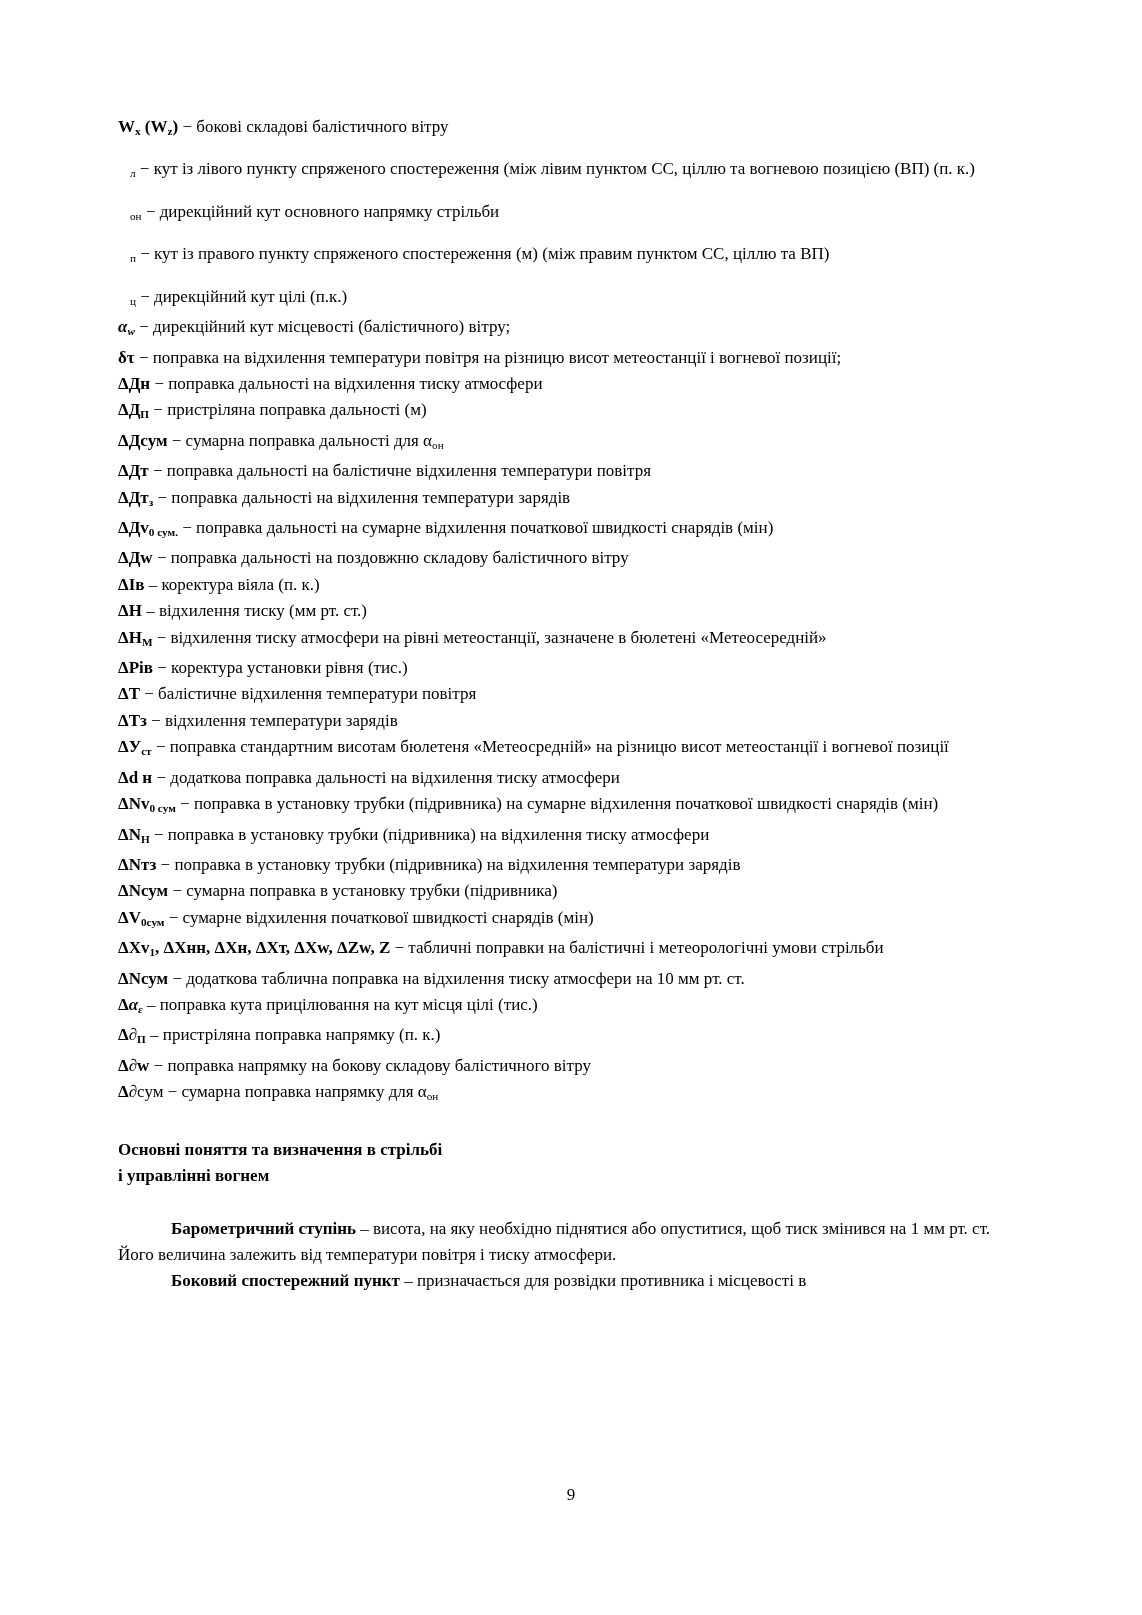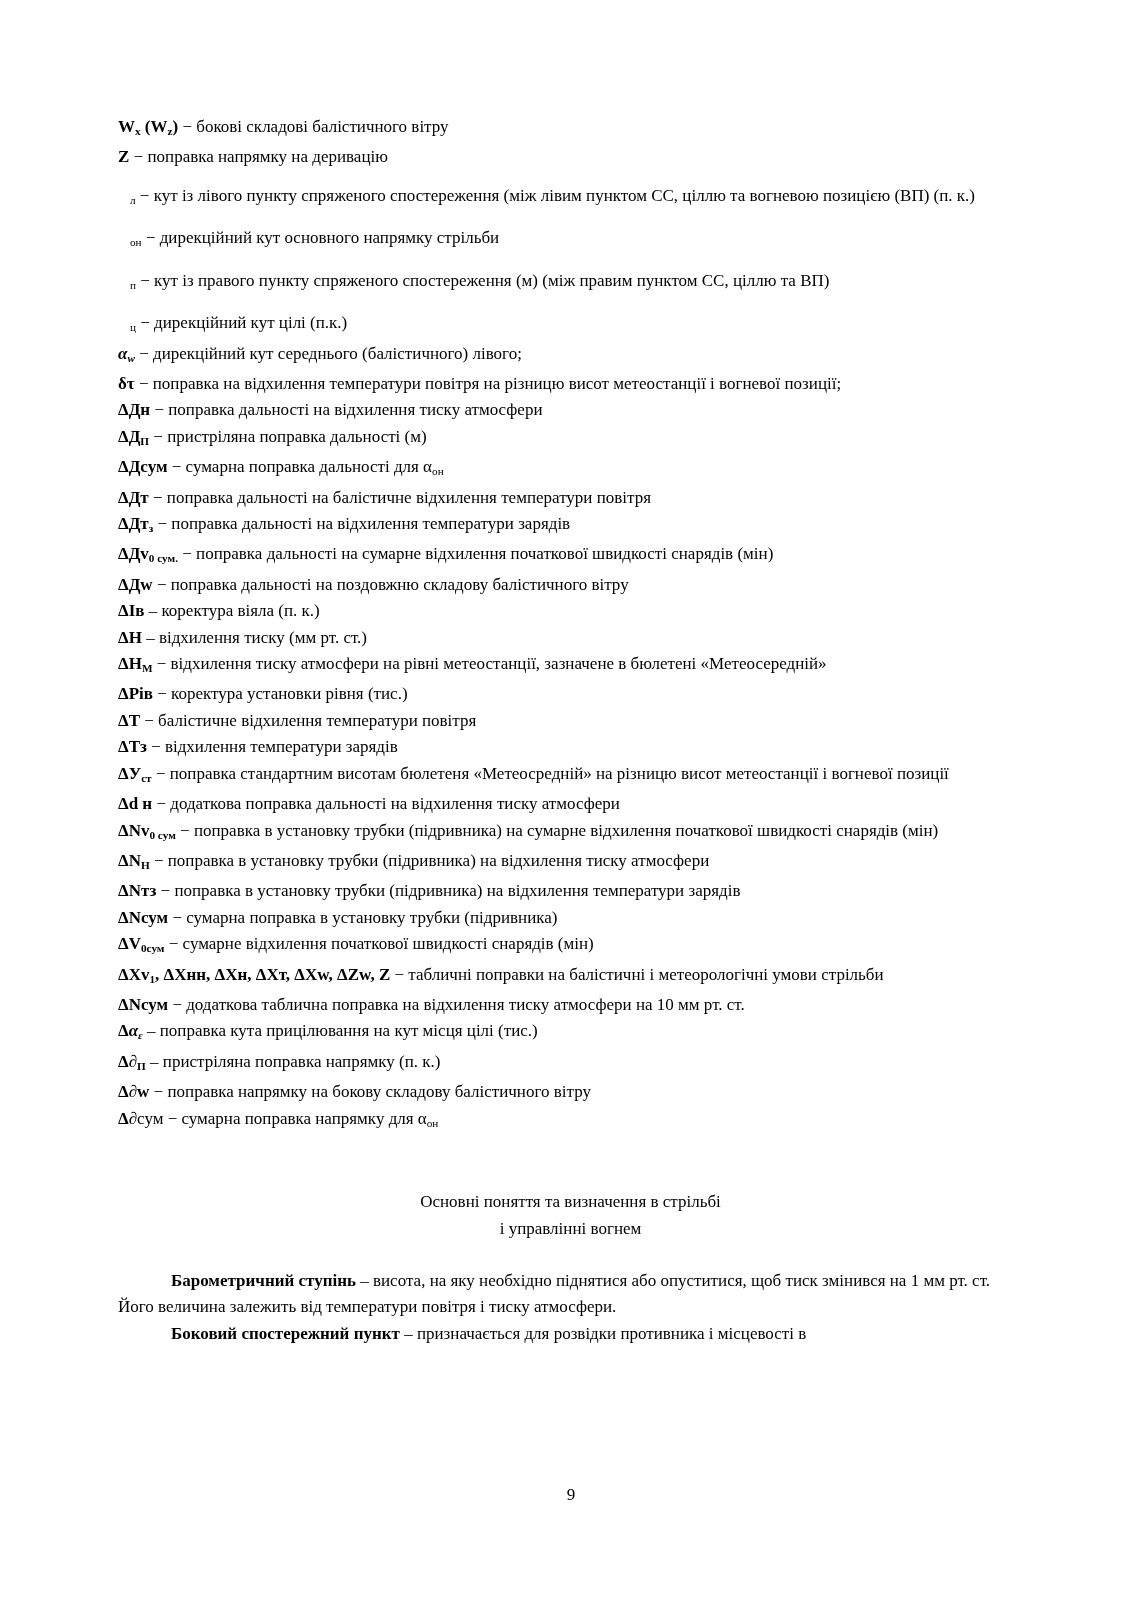--- a/index.html
+++ b/index.html
@@ -19,23 +19,23 @@
     left:118px; top:114px;
     width:905px;
   }
   .entry { text-align:justify; }
   .entry.indent { text-indent:12px;margin-top:12px; }
   .sb  { font-weight:bold; }
   .sbi { font-weight:bold; font-style:italic; }
   .ss  { font-size:0.66em; vertical-align:-0.27em; }
   .sb.ss, .sbi.ss { font-size:0.66em; vertical-align:-0.27em; }
   .heading {
-    margin-top:53px;
-    text-align:center;
-    font-weight:normal;
+    margin-top:27px;
+    text-align:left;
+    font-weight:bold;
   }
   .paragraphs { margin-top:26px; }
   .para {
     margin:0;
     text-indent:53px;
     text-align:left;
   }
   .page-number {
     position:absolute;
     top:1482px;
@@ -43,26 +43,25 @@
     text-align:center;
   }
 </style>
 </head>
 <body>
 
 <div class="page">
   <div class="content">
     <div id="glossary">
         <div class="entry"><span class="sb">W</span><span class="sb ss">x</span><span class="sb"> (</span><span class="sb">W</span><span class="sb ss">z</span><span class="sb">)</span><span> − бокові складові балістичного вітру</span></div>
-        <div class="entry"><span class="sb">Z</span><span> − поправка напрямку на деривацію</span></div>
         <div class="entry indent"><span class="ss">л</span><span> − кут із лівого пункту спряженого спостереження (між лівим пунктом СС, ціллю та вогневою позицією (ВП) (п. к.)</span></div>
         <div class="entry indent"><span class="ss">он</span><span> − дирекційний кут основного напрямку стрільби</span></div>
         <div class="entry indent"><span class="ss">п</span><span> − кут із правого пункту спряженого спостереження (м) (між правим пунктом СС, ціллю та ВП)</span></div>
         <div class="entry indent"><span class="ss">ц</span><span> − дирекційний кут цілі (п.к.)</span></div>
-        <div class="entry"><span class="sbi">α</span><span class="sbi ss">w</span><span> − дирекційний кут середнього (балістичного) лівого;</span></div>
+        <div class="entry"><span class="sbi">α</span><span class="sbi ss">w</span><span> − дирекційний кут місцевості (балістичного) вітру;</span></div>
         <div class="entry"><span class="sb">δτ</span><span> − поправка на відхилення температури повітря на різницю висот метеостанції і вогневої позиції;</span></div>
         <div class="entry"><span class="sb">ΔДн</span><span> − поправка дальності на відхилення тиску атмосфери</span></div>
         <div class="entry"><span class="sb">ΔД</span><span class="sb ss">П</span><span> − пристріляна поправка дальності (м)</span></div>
         <div class="entry"><span class="sb">ΔДсум</span><span> − сумарна поправка дальності для α</span><span class="ss">он</span></div>
         <div class="entry"><span class="sb">ΔДт</span><span> − поправка дальності на балістичне відхилення температури повітря</span></div>
         <div class="entry"><span class="sb">ΔДт</span><span class="sb ss">з</span><span> − поправка дальності на відхилення температури зарядів</span></div>
         <div class="entry"><span class="sb">ΔДv</span><span class="sb ss">0 сум.</span><span> − поправка дальності на сумарне відхилення початкової швидкості снарядів (мін)</span></div>
         <div class="entry"><span class="sb">ΔДw</span><span> − поправка дальності на поздовжню складову балістичного вітру</span></div>
         <div class="entry"><span class="sb">ΔІв</span><span> – коректура віяла (п. к.)</span></div>
         <div class="entry"><span class="sb">ΔН</span><span> – відхилення тиску (мм рт. ст.)</span></div>

